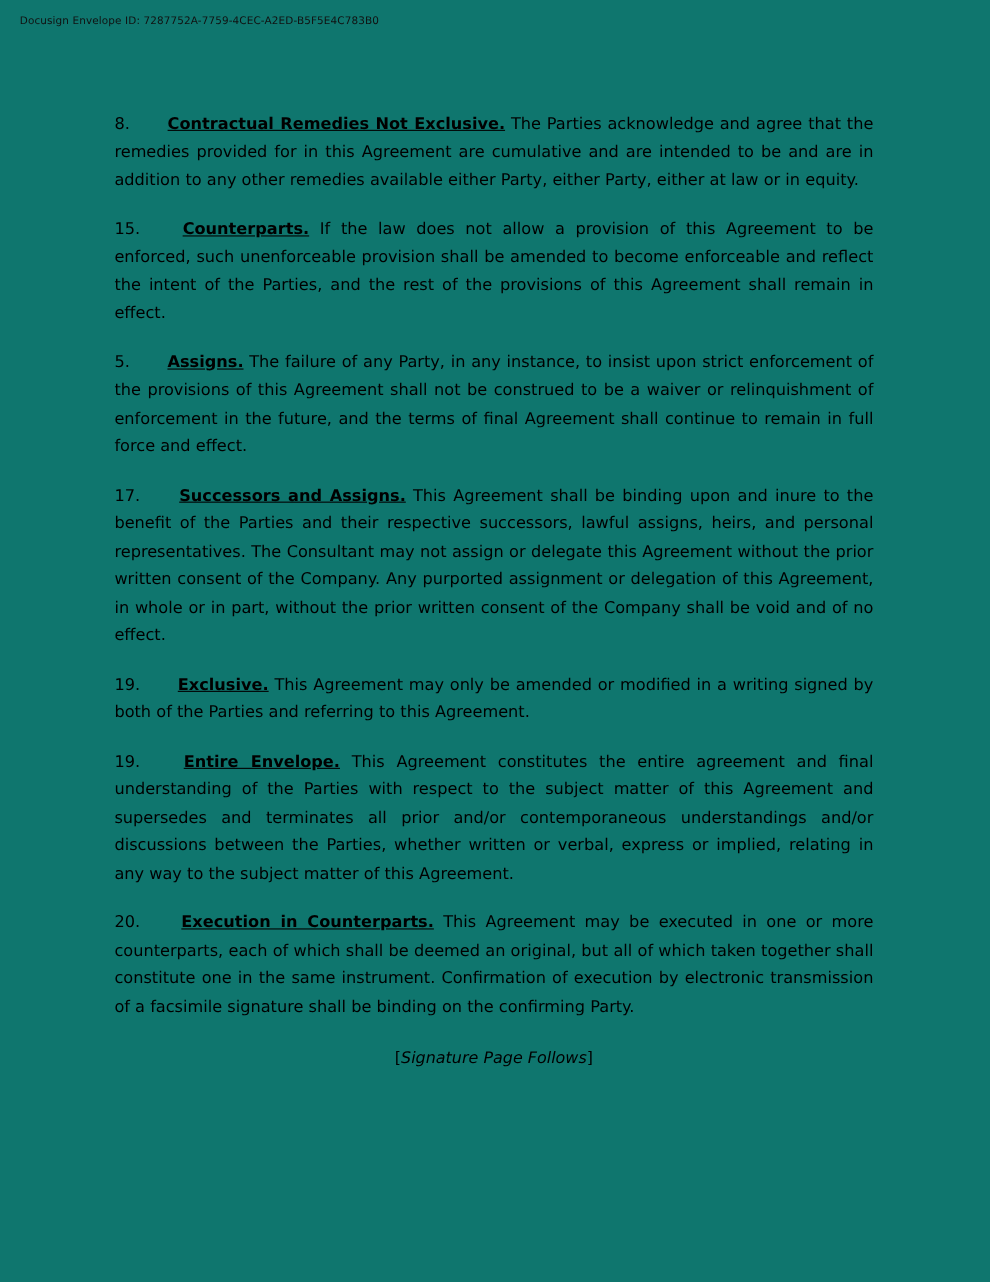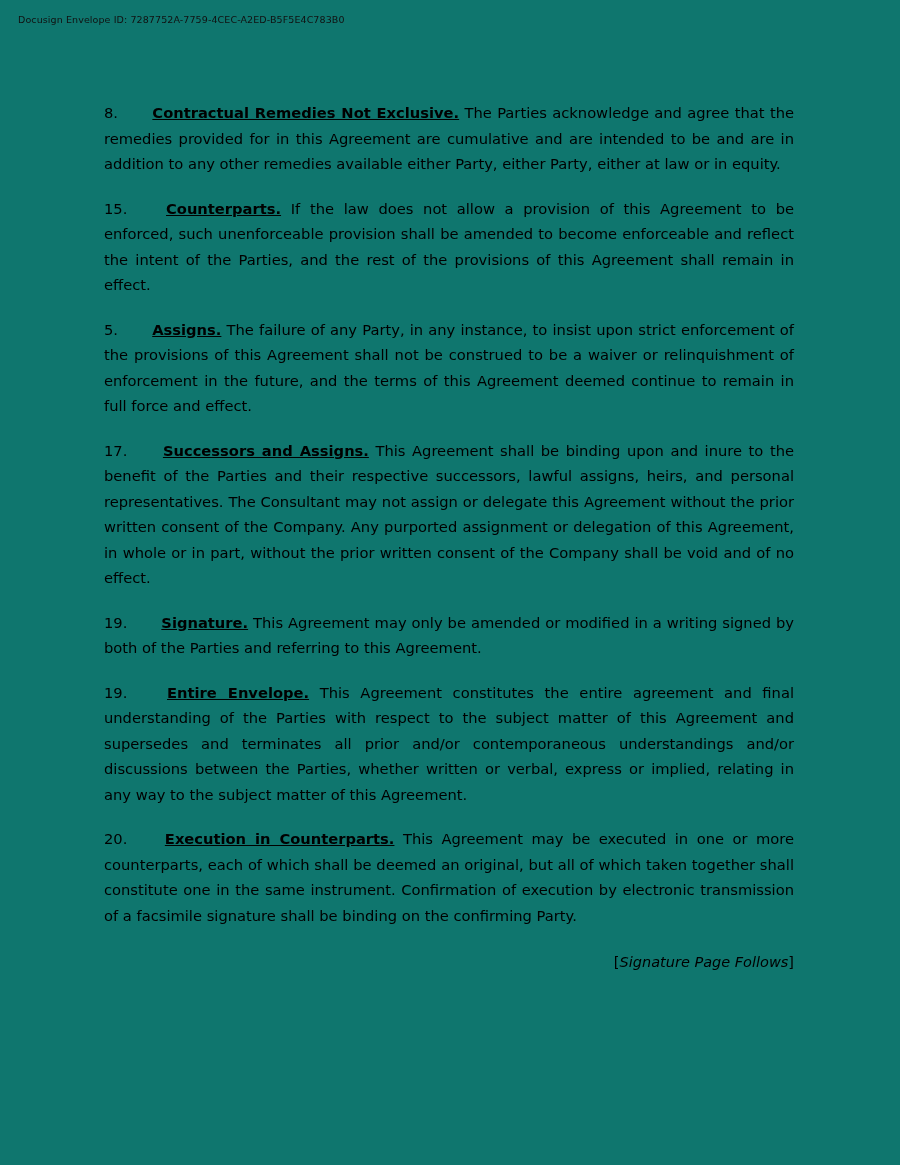--- a/index.html
+++ b/index.html
@@ -48,21 +48,21 @@
   p.para:last-of-type {
     margin-bottom: 0;
   }
   .para .heading {
     font-weight: bold;
     text-decoration: underline;
     margin-left: 29px;
   }
   .signature-line {
     margin: 22px 0 0 0;
-    text-align: right;
+    text-align: center;
     font-size: 14.5px;
     line-height: 24px;
     font-style: italic;
     font-family: "DejaVu Sans", sans-serif;
   }
   .sig-bracket {
     font-style: normal;
   }
 </style>
 </head>
@@ -83,32 +83,32 @@
 
     <p class="para">
       <span>15.</span>
       <span class="heading">Counterparts.</span>
       <span>If the law does not allow a provision of this Agreement to be enforced, such unenforceable provision shall be amended to become enforceable and reflect the intent of the Parties, and the rest of the provisions of this Agreement shall remain in effect.</span>
     </p>
 
     <p class="para">
       <span>5.</span>
       <span class="heading">Assigns.</span>
-      <span>The failure of any Party, in any instance, to insist upon strict enforcement of the provisions of this Agreement shall not be construed to be a waiver or relinquishment of enforcement in the future, and the terms of this Agreement deemed continue to remain in full force and effect.</span>
+      <span>The failure of any Party, in any instance, to insist upon strict enforcement of the provisions of this Agreement shall not be construed to be a waiver or relinquishment of enforcement in the future, and the terms of final Agreement shall continue to remain in full force and effect.</span>
     </p>
 
     <p class="para">
       <span>17.</span>
       <span class="heading">Successors and Assigns.</span>
       <span>This Agreement shall be binding upon and inure to the benefit of the Parties and their respective successors, lawful assigns, heirs, and personal representatives. The Consultant may not assign or delegate this Agreement without the prior written consent of the Company. Any purported assignment or delegation of this Agreement, in whole or in part, without the prior written consent of the Company shall be void and of no effect.</span>
     </p>
 
     <p class="para">
       <span>19.</span>
-      <span class="heading">Signature.</span>
+      <span class="heading">Exclusive.</span>
       <span>This Agreement may only be amended or modified in a writing signed by both of the Parties and referring to this Agreement.</span>
     </p>
 
     <p class="para">
       <span>19.</span>
       <span class="heading">Entire Envelope.</span>
       <span>This Agreement constitutes the entire agreement and final understanding of the Parties with respect to the subject matter of this Agreement and supersedes and terminates all prior and/or contemporaneous understandings and/or discussions between the Parties, whether written or verbal, express or implied, relating in any way to the subject matter of this Agreement.</span>
     </p>
 
     <p class="para">

